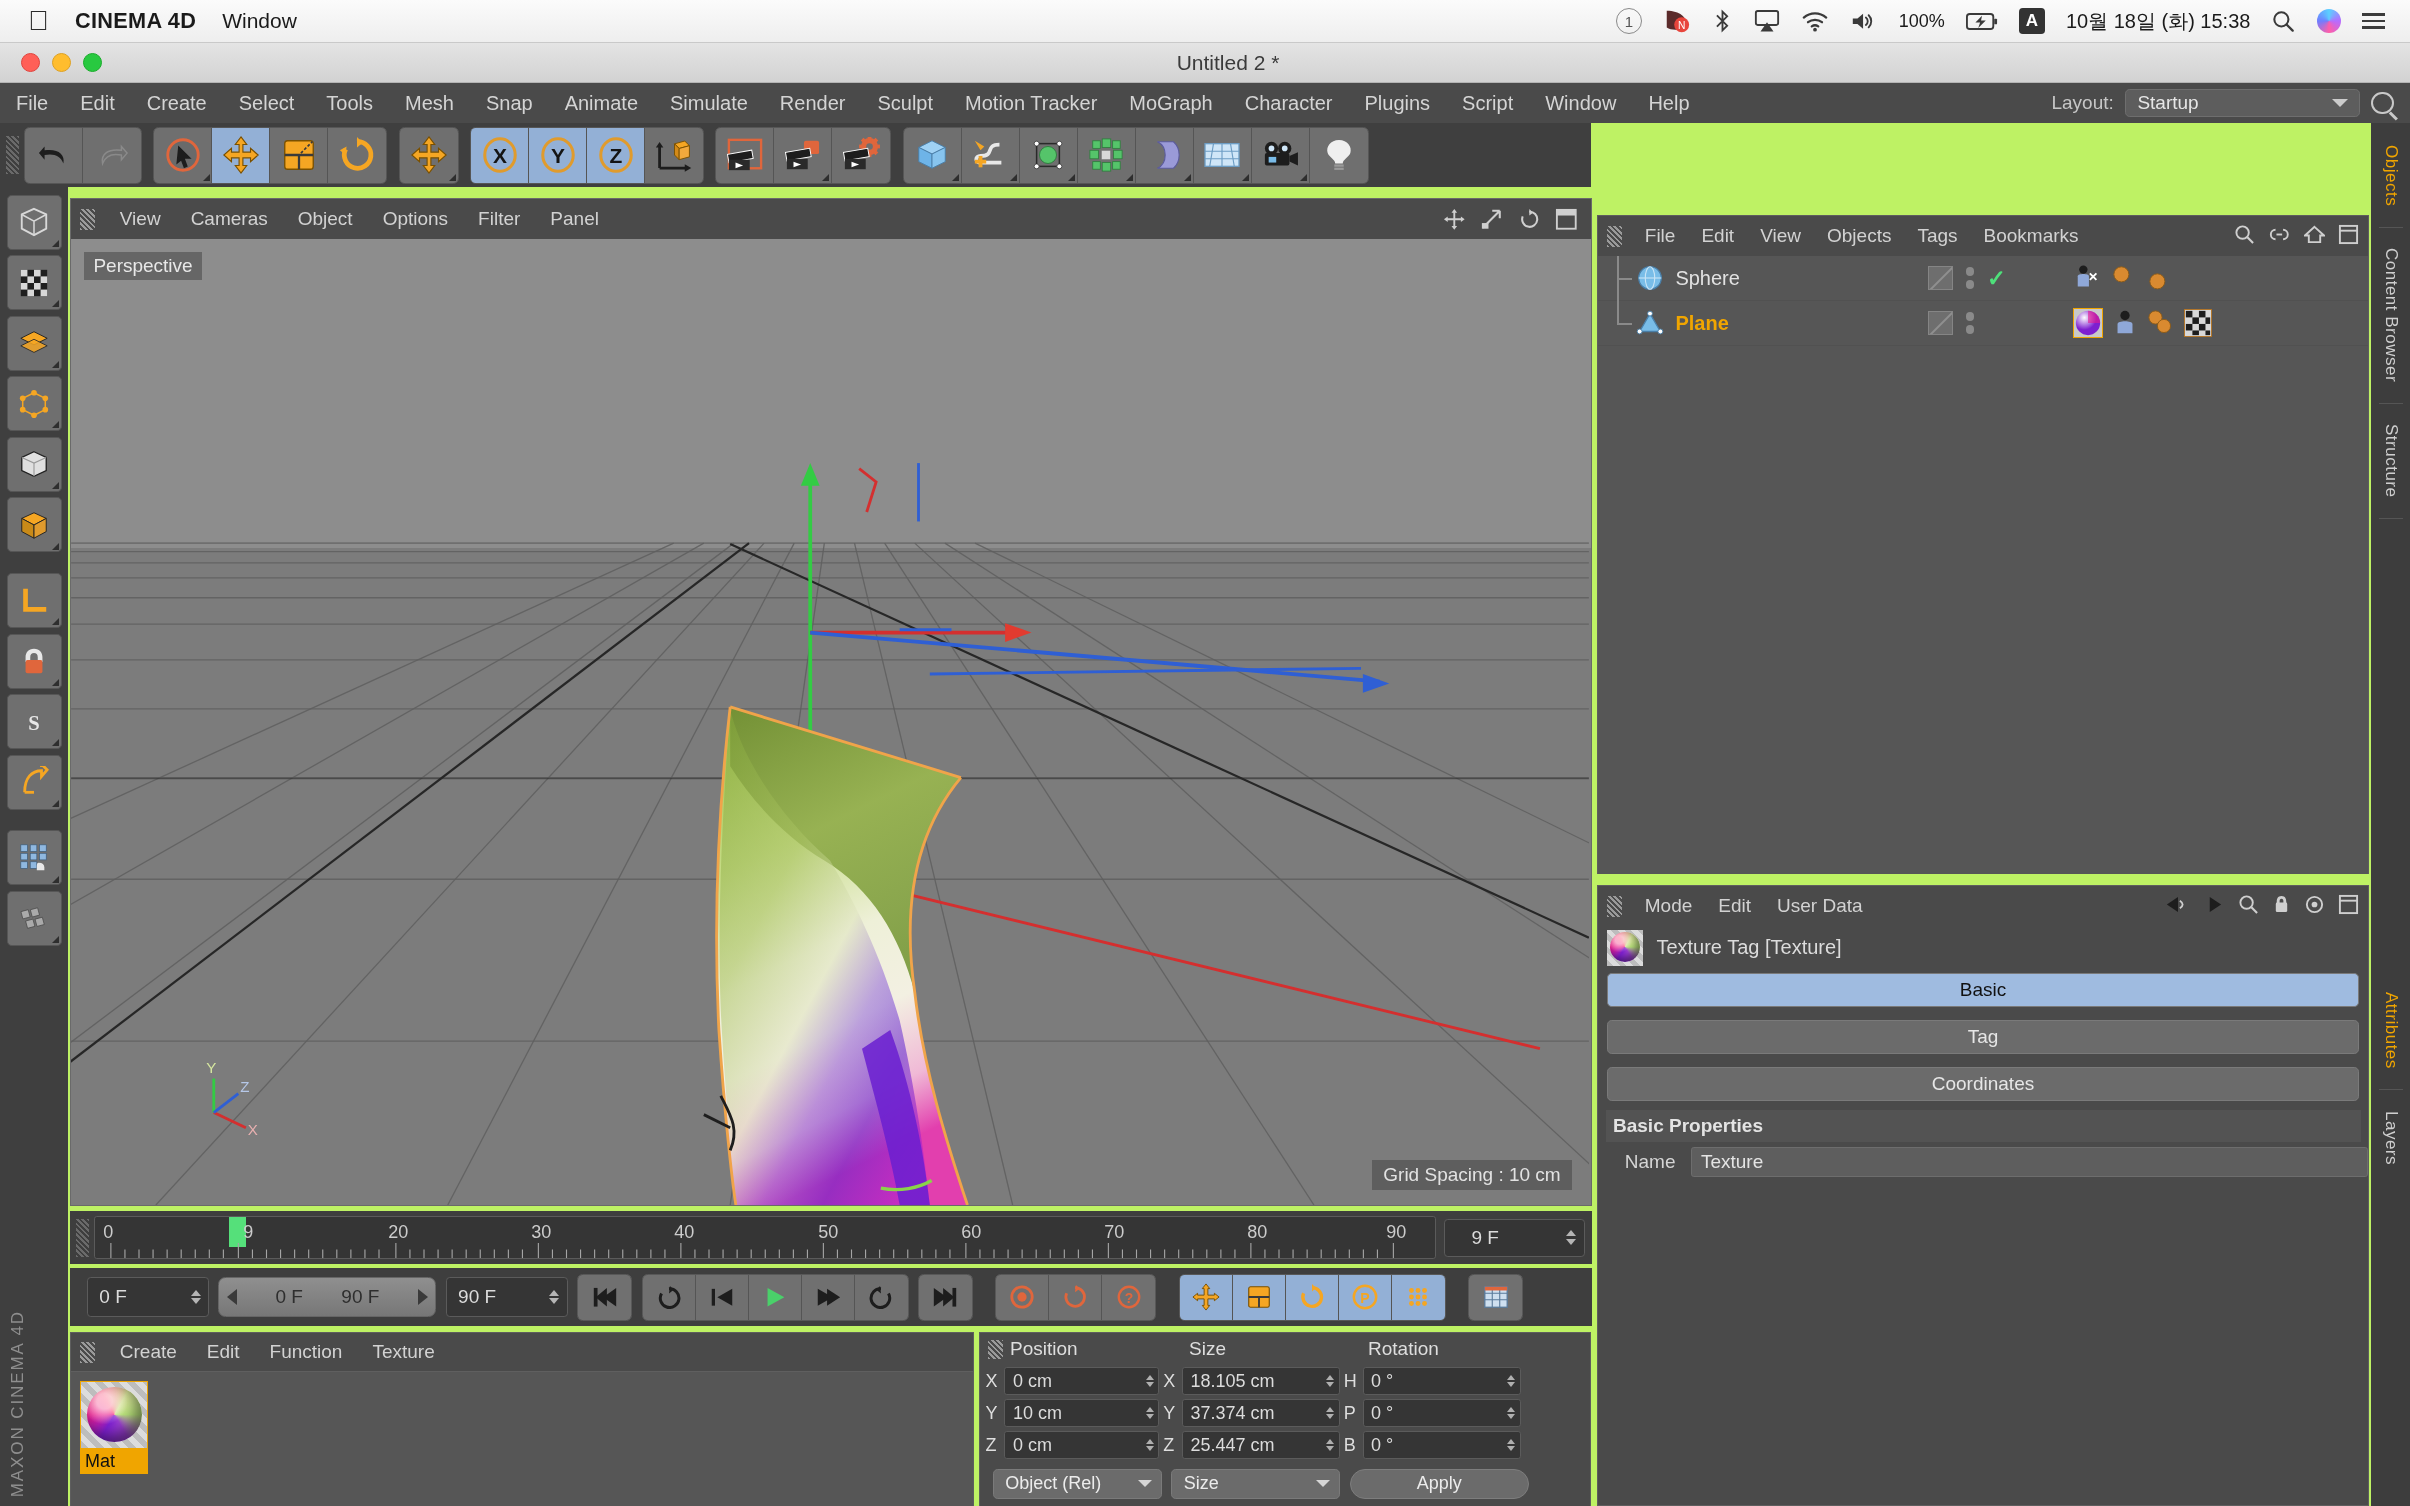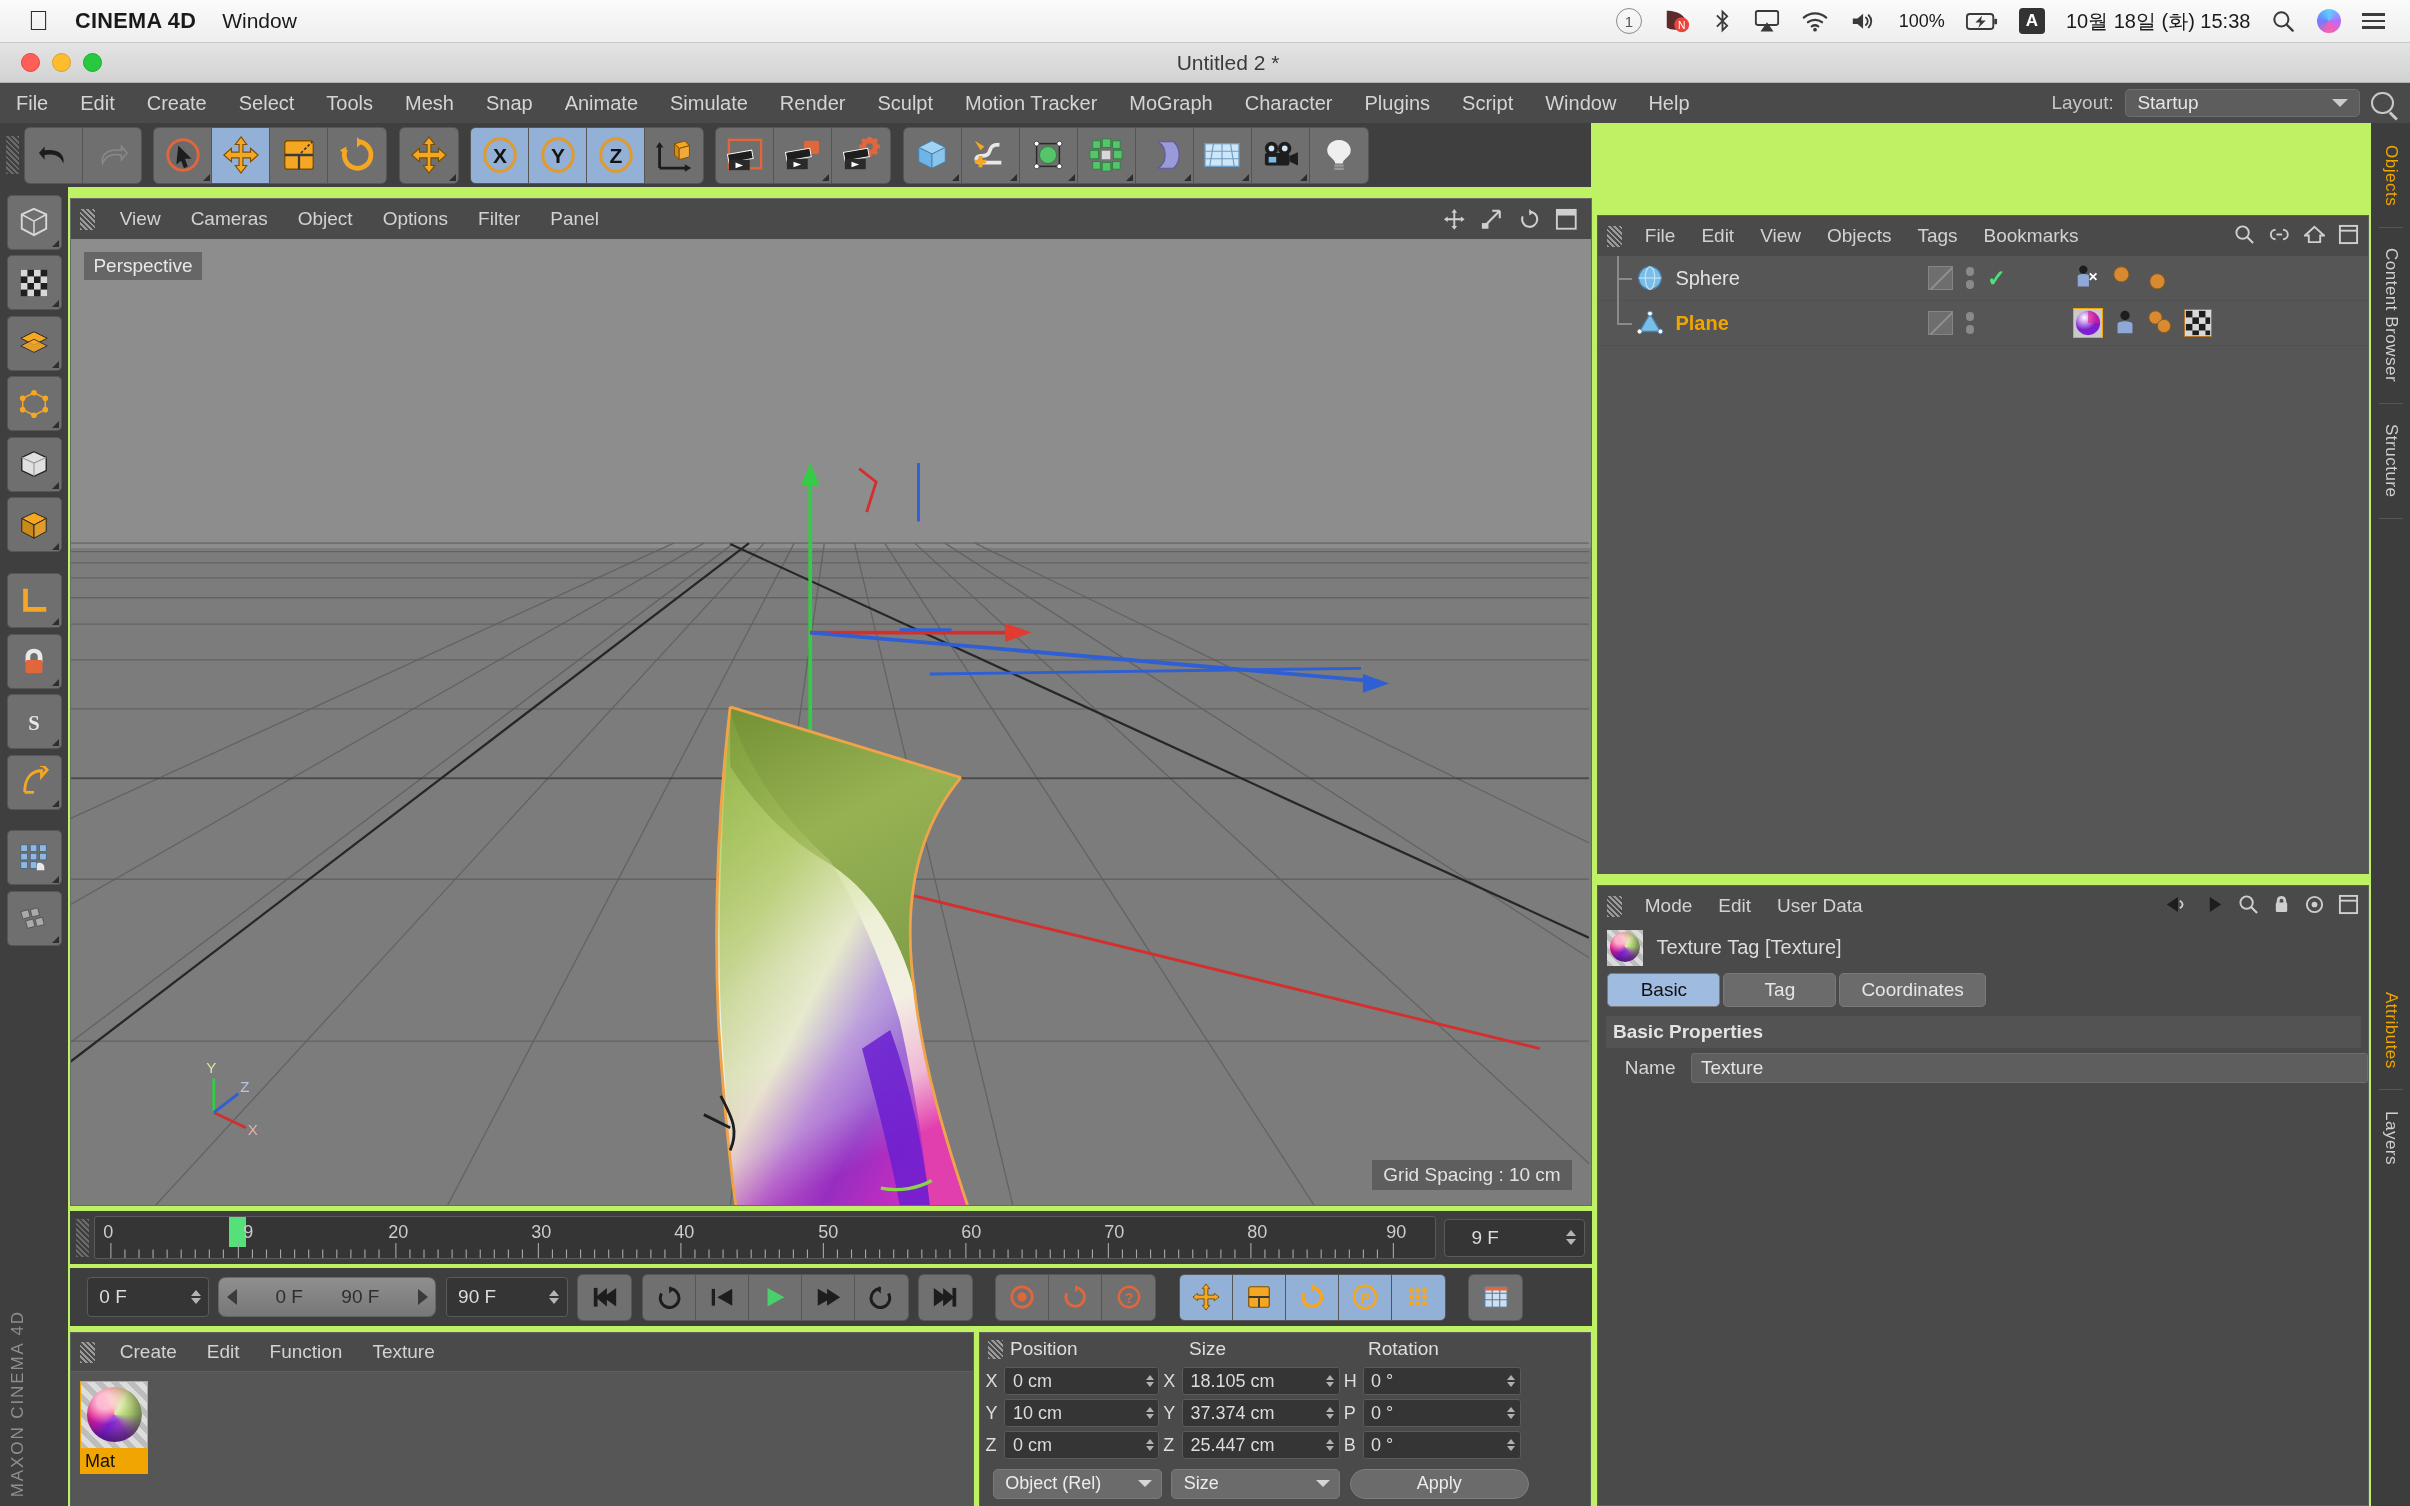--- a/index.html
+++ b/index.html
@@ -269,21 +269,21 @@
   #attr-thumb { width:36px; height:36px;
     background-image:repeating-linear-gradient(45deg,#bdbdbd 0 4.7px,#dcdcdc 4.7px 9.4px);
     position:relative; overflow:hidden; }
   #attr-thumb i { position:absolute; left:2.8px; top:2.8px; width:30px; height:30px;
     border-radius:50%;
     background:
       radial-gradient(circle at 32% 26%, rgba(255,255,255,.6) 0 14%, transparent 42%),
       conic-gradient(from 210deg,#7d1fd0,#e81b8e,#ff4f7a,#d8e39a,#b7e07a,#9a3fd0,#7d1fd0);
     box-shadow:inset -3.8px -3.8px 7.5px rgba(0,0,0,.45); }
   #attr-title { font-size:20px; color:#dcdcdc; }
-  #attr-tabs { display:flex; gap:3px; padding:3.8px 9.4px 0 9.4px; }
+  #attr-tabs { display:flex; gap:13px; padding:3.8px 9.4px 0 9.4px;flex-direction:column; }
   .attr-tab { height:34px; min-width:113px; padding:0 21px; background:#6b6b6b;
     border:0.9px solid #7a7a7a; border-radius:4.7px; color:#e6e6e6;
     font-size:19px; display:flex; align-items:center; justify-content:center; }
   .attr-tab.on { background:#9fbbe0; color:#111; }
   #sec-basic { margin:9.4px 7.5px 0 7.5px; height:32px; background:#535353;
     display:flex; align-items:center; padding-left:7.5px;
     font-size:19px; color:#e3e3e3; font-weight:bold; }
   .prop-row { display:flex; align-items:center; height:40px;
     padding-left:7.5px; gap:15px; }
   .prop-lbl { width:70px; text-align:right; font-size:19px; color:#d5d5d5; }

